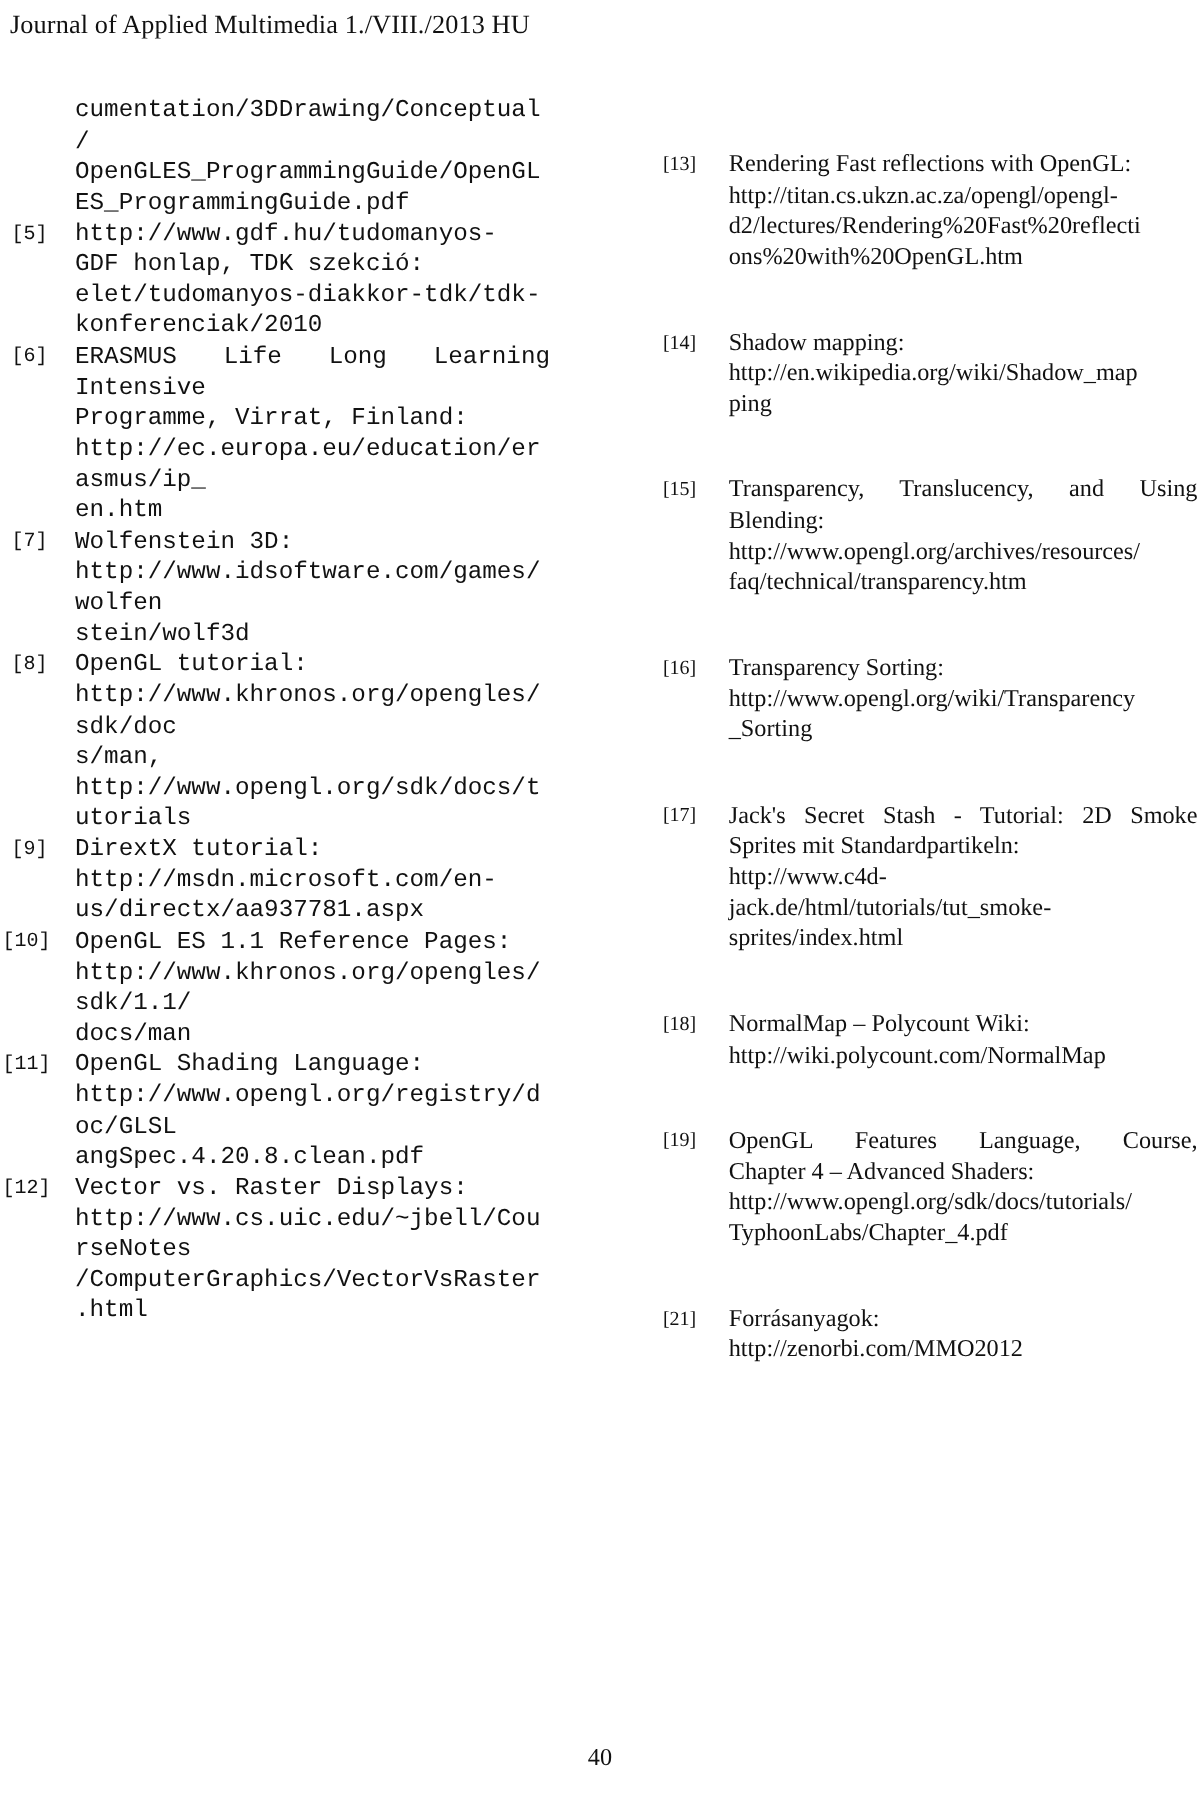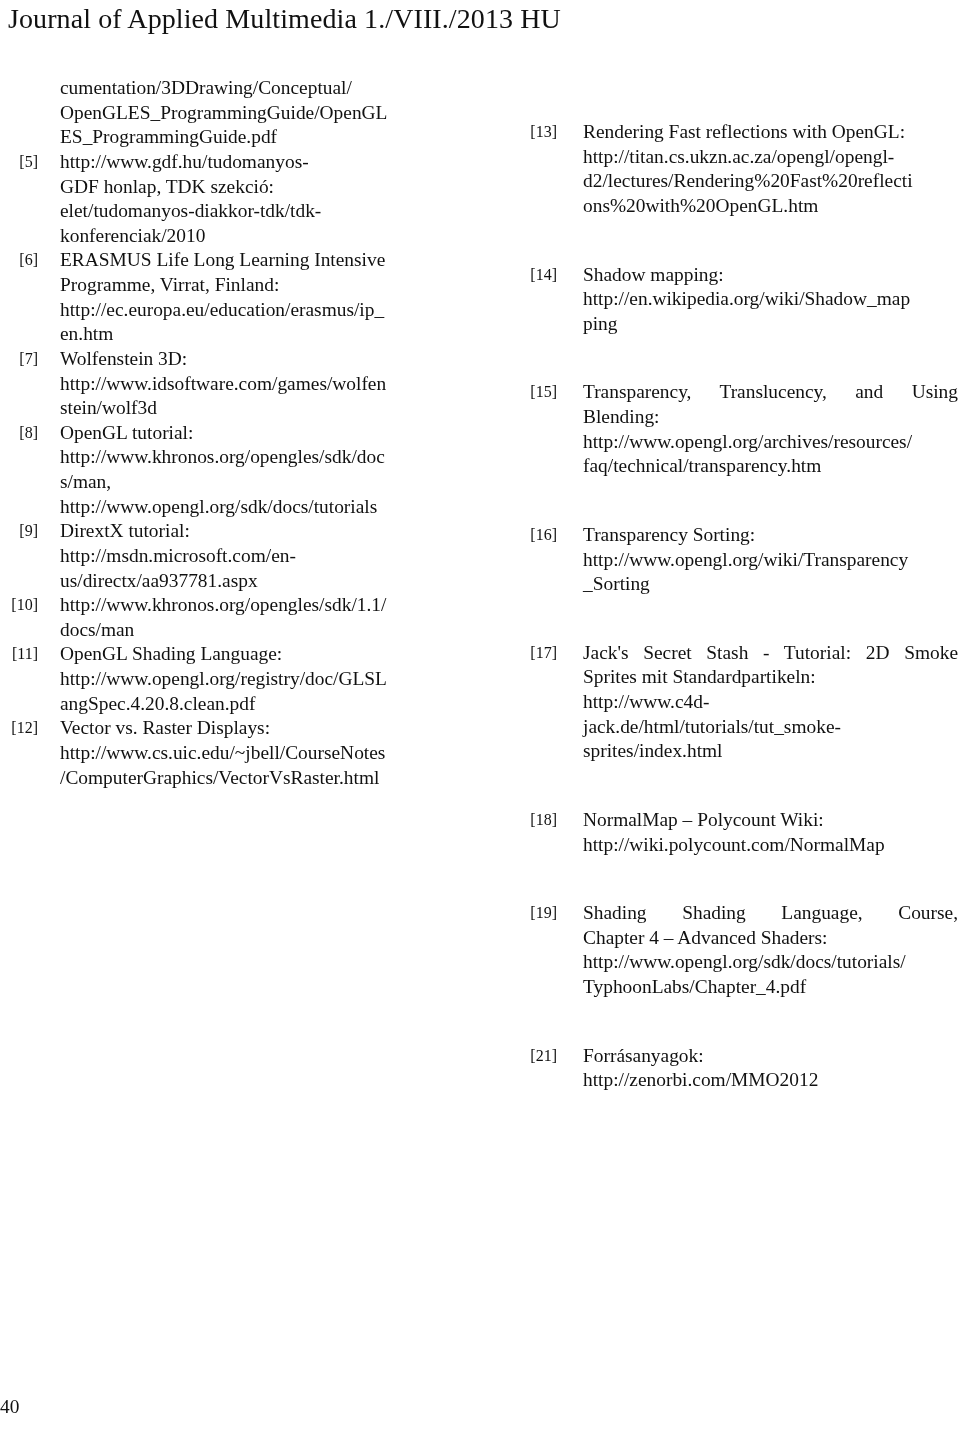--- a/index.html
+++ b/index.html
@@ -14,40 +14,40 @@
     font-family: "Liberation Serif", "DejaVu Serif", serif;
     color: #111111;
     overflow: hidden;
   }
 
   
   #page-header {
     position: absolute;
     left: 8px;
     top: 2px;
-    font-size: 28px;
+    font-size: 21px;
     line-height: 34px;
     letter-spacing: 0.1px;
     white-space: nowrap;
     color: #111111;
   }
 
   
   #refs-body {
     position: absolute;
     top: 76px;
     left: 0;
     width: 960px;
     height: 760px;
   }
   .ref-column {
     position: absolute;
     top: 0;
   }
-  #ref-column-left  { left: 2px;   width: 438px; }
+  #ref-column-left  { left: 2px;   width: 438px; font-family: Liberation Mono, monospace; }
   #ref-column-right { left: 517px; width: 441px; }
 
   .ref-entry {
     display: block;
     position: relative;
     margin: 0;
     padding: 0;
   }
 
   
@@ -88,20 +88,21 @@
     text-align: justify;
     text-align-last: justify;
   }
 
   
   #page-number {
     position: absolute;
     left: 0;
     top: 1395px;
     width: 960px;
+    text-align: center;
     font-size: 19.4px;
     line-height: 24px;
   }
 </style>
 </head>
 <body>
 
 <div id="page-header">Journal of Applied Multimedia 1./VIII./2013 HU</div>
 
 <div id="refs-body">
@@ -153,20 +154,21 @@
         <div class="ref-num">[9]</div>
         <div class="ref-text">
           <span class="ref-line">DirextX tutorial:</span>
           <span class="ref-line">http://msdn.microsoft.com/en-</span>
           <span class="ref-line">us/directx/aa937781.aspx</span>
         </div>
       </div>
       <div class="ref-entry">
         <div class="ref-num">[10]</div>
         <div class="ref-text">
+          <span class="ref-line">OpenGL ES 1.1 Reference Pages:</span>
           <span class="ref-line">http://www.khronos.org/opengles/sdk/1.1/</span>
           <span class="ref-line">docs/man</span>
         </div>
       </div>
       <div class="ref-entry">
         <div class="ref-num">[11]</div>
         <div class="ref-text">
           <span class="ref-line">OpenGL Shading Language:</span>
           <span class="ref-line">http://www.opengl.org/registry/doc/GLSL</span>
           <span class="ref-line">angSpec.4.20.8.clean.pdf</span>
@@ -230,21 +232,21 @@
       <div class="ref-entry">
         <div class="ref-num">[18]</div>
         <div class="ref-text">
           <span class="ref-line">NormalMap – Polycount Wiki:</span>
           <span class="ref-line">http://wiki.polycount.com/NormalMap</span>
         </div>
       </div>
       <div class="ref-entry">
         <div class="ref-num">[19]</div>
         <div class="ref-text">
-          <span class="ref-line justified">Shading Shading Language, Course,</span>
+          <span class="ref-line justified">OpenGL Features Language, Course,</span>
           <span class="ref-line">Chapter 4 – Advanced Shaders:</span>
           <span class="ref-line">http://www.opengl.org/sdk/docs/tutorials/</span>
           <span class="ref-line">TyphoonLabs/Chapter_4.pdf</span>
         </div>
       </div>
       <div class="ref-entry">
         <div class="ref-num">[21]</div>
         <div class="ref-text">
           <span class="ref-line">Forrásanyagok:</span>
           <span class="ref-line">http://zenorbi.com/MMO2012</span>

